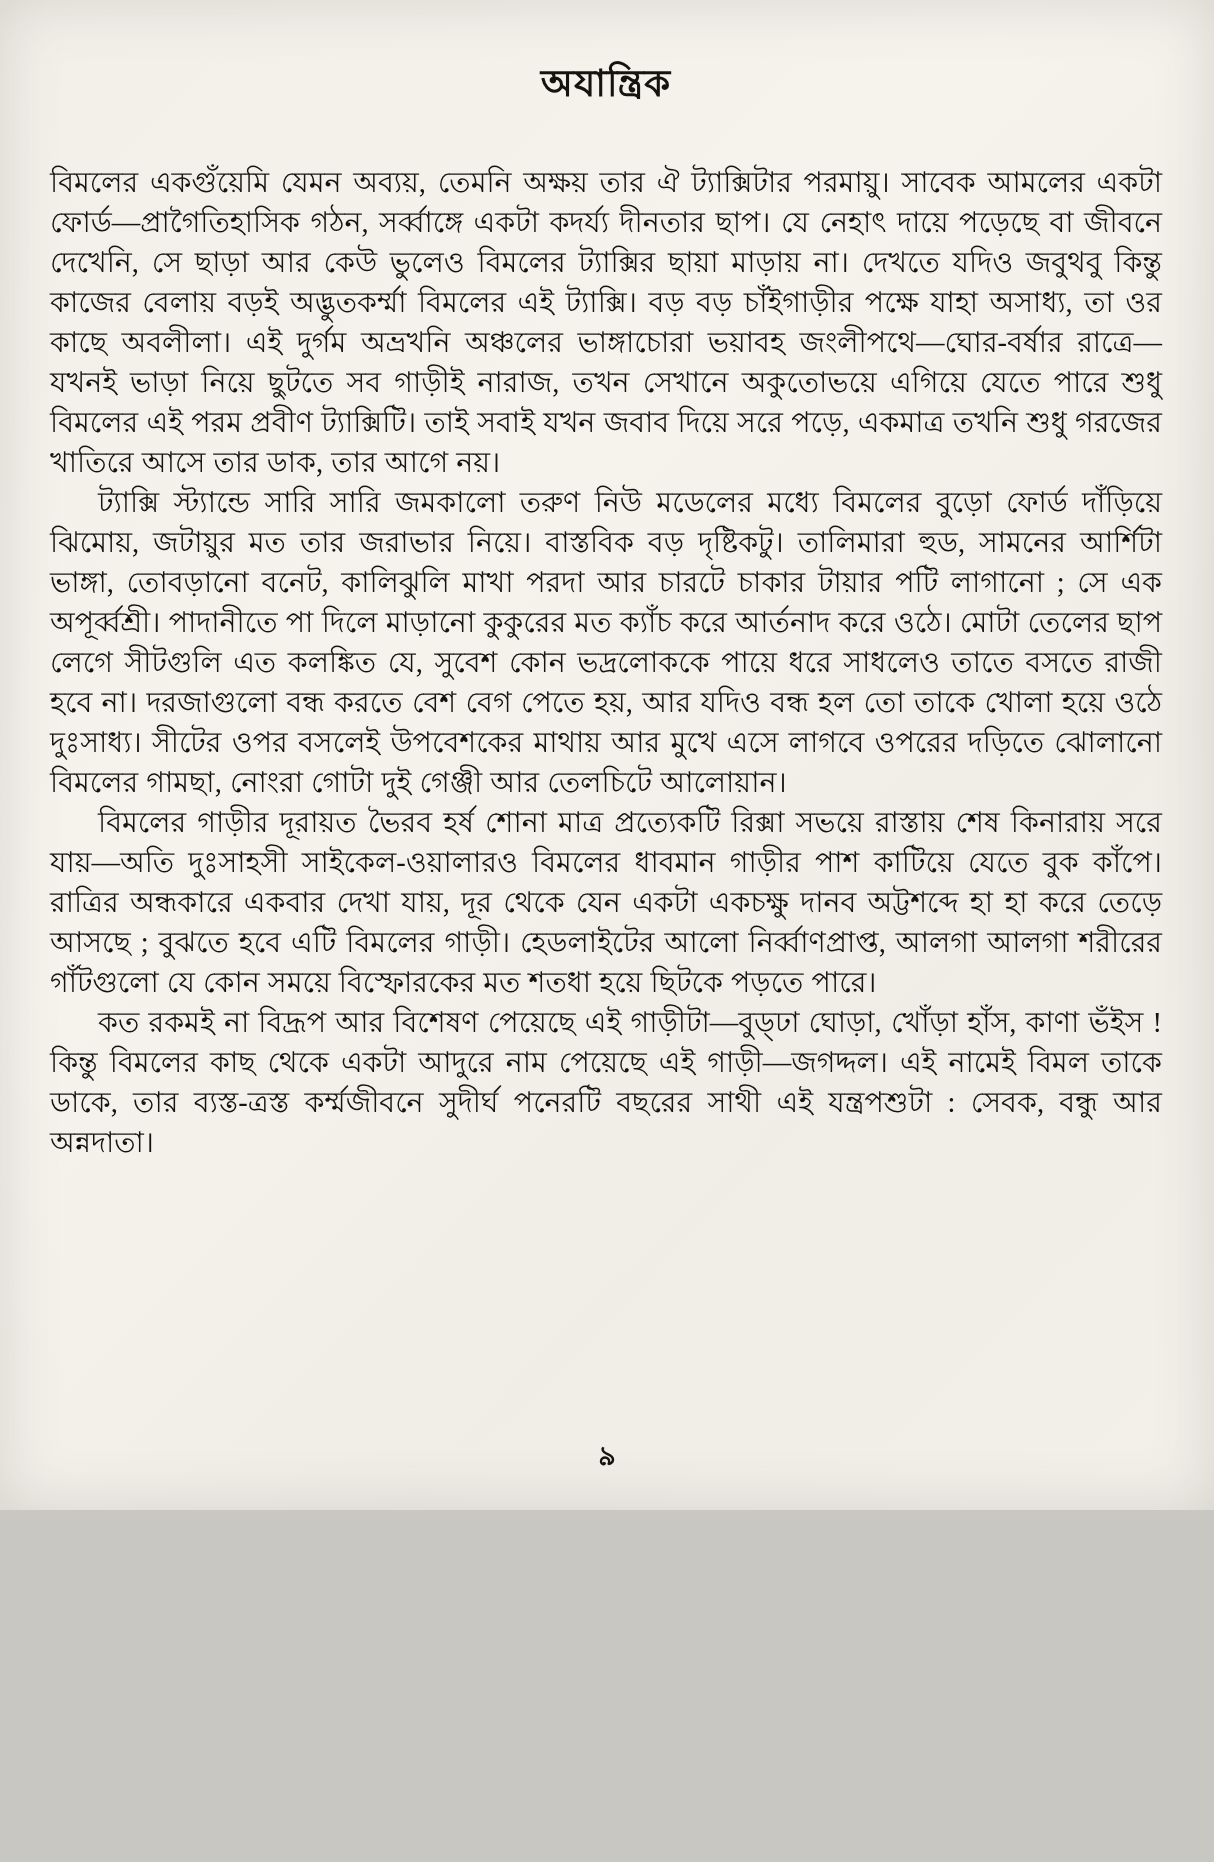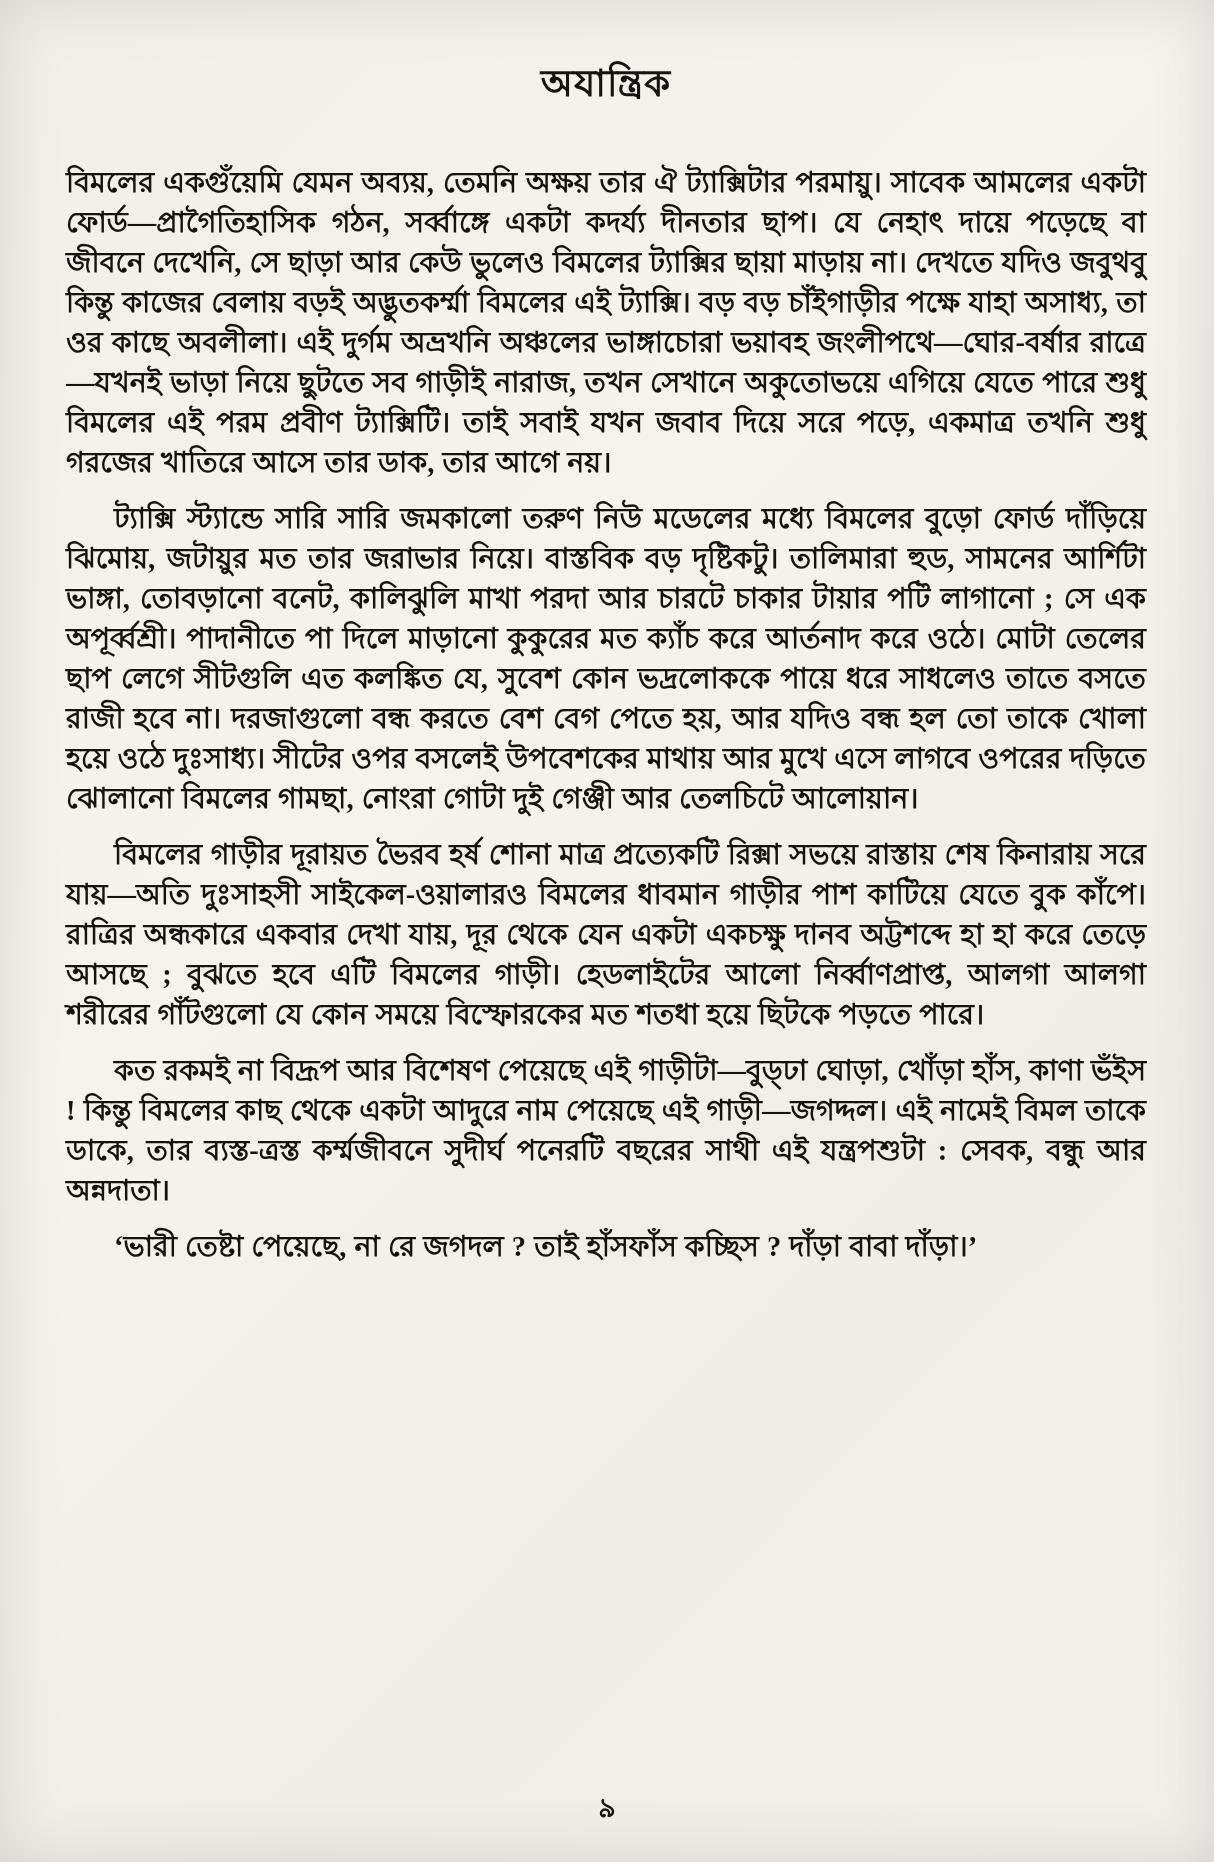--- a/index.html
+++ b/index.html
@@ -3,47 +3,47 @@
 <meta charset="utf-8">
 <style>
   html, body {
     margin: 0;
     padding: 0;
     background: #c9c7c2;
   }
   .page {
     position: relative;
     width: 1214px;
-    height: 1862px;
+    height: 1510px;
     margin: 0 auto;
     box-sizing: border-box;
     padding: 46px 52px 40px 50px;
     background: linear-gradient(135deg, #f1efe8 0%, #f5f3ec 38%, #efede6 70%, #f2f0e9 100%);
     color: #15130f;
     font-family: "Liberation Serif", "DejaVu Serif", serif;
     overflow: hidden;
     box-shadow: inset 0 0 60px rgba(90,85,75,0.18);
   }
   .title {
     text-align: center;
     font-size: 37px;
     font-weight: 700;
     letter-spacing: 1px;
     margin: 8px 0 46px 0;
   }
   .body-text {
     display: block;
   }
   .para {
-    margin: 16px;
+    margin: 0;
     font-size: 28.5px;
     line-height: 40px;
     text-align: justify;
     text-indent: 48px;
-    font-weight: 700;
+    font-weight: 400;
     word-spacing: 1px;
   }
   .para.first {
     text-indent: 0;
   }
   .page-number {
     position: absolute;
     left: 0;
     right: 0;
     bottom: 30px;
@@ -56,17 +56,16 @@
 <body>
 
 <div class="page">
   <h1 class="title">অযান্ত্রিক</h1>
 
   <div class="body-text">
     <p class="para first">বিমলের একগুঁয়েমি যেমন অব্যয়, তেমনি অক্ষয় তার ঐ ট্যাক্সিটার পরমায়ু। সাবেক আমলের একটা ফোর্ড—প্রাগৈতিহাসিক গঠন, সর্ব্বাঙ্গে একটা কদর্য্য দীনতার ছাপ। যে নেহাৎ দায়ে পড়েছে বা জীবনে দেখেনি, সে ছাড়া আর কেউ ভুলেও বিমলের ট্যাক্সির ছায়া মাড়ায় না। দেখতে যদিও জবুথবু কিন্তু কাজের বেলায় বড়ই অদ্ভুতকর্ম্মা বিমলের এই ট্যাক্সি। বড় বড় চাঁইগাড়ীর পক্ষে যাহা অসাধ্য, তা ওর কাছে অবলীলা। এই দুর্গম অভ্রখনি অঞ্চলের ভাঙ্গাচোরা ভয়াবহ জংলীপথে—ঘোর-বর্ষার রাত্রে—যখনই ভাড়া নিয়ে ছুটতে সব গাড়ীই নারাজ, তখন সেখানে অকুতোভয়ে এগিয়ে যেতে পারে শুধু বিমলের এই পরম প্রবীণ ট্যাক্সিটি। তাই সবাই যখন জবাব দিয়ে সরে পড়ে, একমাত্র তখনি শুধু গরজের খাতিরে আসে তার ডাক, তার আগে নয়।</p>
     <p class="para">ট্যাক্সি স্ট্যান্ডে সারি সারি জমকালো তরুণ নিউ মডেলের মধ্যে বিমলের বুড়ো ফোর্ড দাঁড়িয়ে ঝিমোয়, জটায়ুর মত তার জরাভার নিয়ে। বাস্তবিক বড় দৃষ্টিকটু। তালিমারা হুড, সামনের আর্শিটা ভাঙ্গা, তোবড়ানো বনেট, কালিঝুলি মাখা পরদা আর চারটে চাকার টায়ার পটি লাগানো ; সে এক অপূর্ব্বশ্রী। পাদানীতে পা দিলে মাড়ানো কুকুরের মত ক্যাঁচ করে আর্তনাদ করে ওঠে। মোটা তেলের ছাপ লেগে সীটগুলি এত কলঙ্কিত যে, সুবেশ কোন ভদ্রলোককে পায়ে ধরে সাধলেও তাতে বসতে রাজী হবে না। দরজাগুলো বন্ধ করতে বেশ বেগ পেতে হয়, আর যদিও বন্ধ হল তো তাকে খোলা হয়ে ওঠে দুঃসাধ্য। সীটের ওপর বসলেই উপবেশকের মাথায় আর মুখে এসে লাগবে ওপরের দড়িতে ঝোলানো বিমলের গামছা, নোংরা গোটা দুই গেঞ্জী আর তেলচিটে আলোয়ান।</p>
     <p class="para">বিমলের গাড়ীর দূরায়ত ভৈরব হর্ষ শোনা মাত্র প্রত্যেকটি রিক্সা সভয়ে রাস্তায় শেষ কিনারায় সরে যায়—অতি দুঃসাহসী সাইকেল-ওয়ালারও বিমলের ধাবমান গাড়ীর পাশ কাটিয়ে যেতে বুক কাঁপে। রাত্রির অন্ধকারে একবার দেখা যায়, দূর থেকে যেন একটা একচক্ষু দানব অট্টশব্দে হা হা করে তেড়ে আসছে ; বুঝতে হবে এটি বিমলের গাড়ী। হেডলাইটের আলো নির্ব্বাণপ্রাপ্ত, আলগা আলগা শরীরের গাঁটগুলো যে কোন সময়ে বিস্ফোরকের মত শতধা হয়ে ছিটকে পড়তে পারে।</p>
     <p class="para">কত রকমই না বিদ্রূপ আর বিশেষণ পেয়েছে এই গাড়ীটা—বুড্ঢা ঘোড়া, খোঁড়া হাঁস, কাণা ভঁইস ! কিন্তু বিমলের কাছ থেকে একটা আদুরে নাম পেয়েছে এই গাড়ী—জগদ্দল। এই নামেই বিমল তাকে ডাকে, তার ব্যস্ত-ত্রস্ত কর্ম্মজীবনে সুদীর্ঘ পনেরটি বছরের সাথী এই যন্ত্রপশুটা : সেবক, বন্ধু আর অন্নদাতা।</p>
-    <p class="para">‘ভারী তেষ্টা পেয়েছে, না রে জগদল ? তাই হাঁসফাঁস কচ্ছিস ? দাঁড়া বাবা দাঁড়া।’</p>
   </div>
 
   <div class="page-number">৯</div>
 </div>
 
 </body></html>

